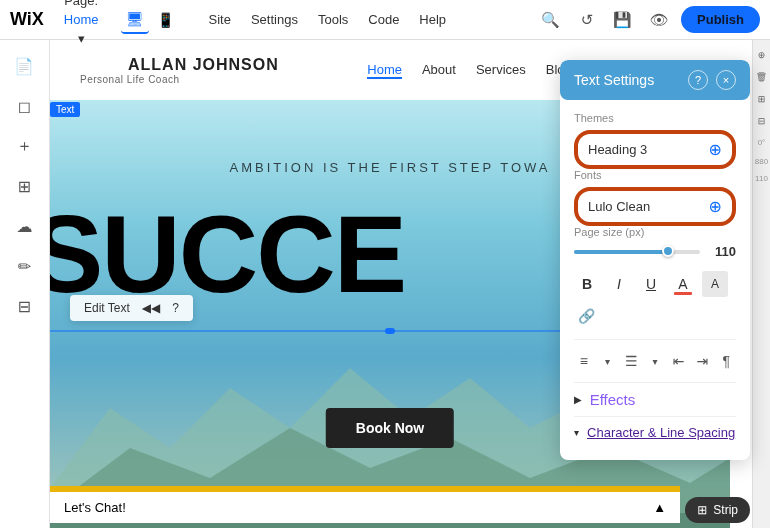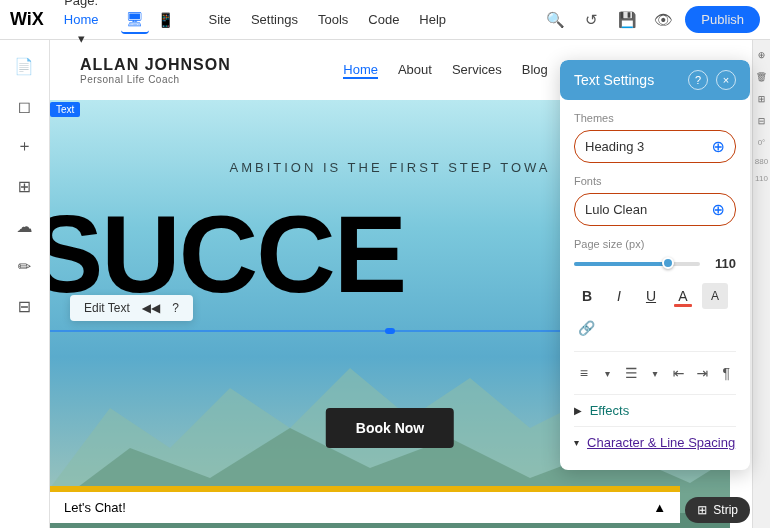--- a/index.html
+++ b/index.html
@@ -72,26 +72,26 @@
     .icon-btn {
       width: 28px; height: 28px;
       display: flex; align-items: center; justify-content: center;
       border: none; background: transparent; cursor: pointer;
       border-radius: 4px;
       color: #555;
       font-size: 15px;
     }
     .publish-btn {
       background: #116dff;
-      color: #e5e5e5;
+      color: #0f172a;
       border: none;
       border-radius: 20px;
       padding: 6px 16px;
       font-size: 13px;
-      font-weight: normal;
+      font-weight: bold;
       cursor: pointer;
     }
 
     
     .left-sidebar {
       position: absolute;
       left: 0;
       top: 40px;
       width: 50px;
       height: 488px;
@@ -131,20 +131,21 @@
       align-items: center;
       justify-content: space-between;
       padding: 0 30px;
       position: relative;
     }
     .site-logo h2 {
       font-size: 16px;
       font-weight: bold;
       letter-spacing: 1px;
       color: #222;
+      margin-left: 48px;
     }
     .site-logo p {
       font-size: 10px;
       color: #666;
       letter-spacing: 0.5px;
     }
     .site-nav {
       display: flex;
       gap: 20px;
       font-size: 13px;
@@ -302,24 +303,23 @@
     }
     .panel-section-label {
       font-size: 11px;
       color: #888;
       margin-bottom: 6px;
     }
     .panel-dropdown {
       display: flex;
       align-items: center;
       justify-content: space-between;
-      border: 1px solid #c2410c;
+      border: 4px solid #c2410c;
       border-radius: 16px;
       padding: 6px 10px;
-      margin-bottom: 12px;
       cursor: pointer;
       font-size: 13px;
       color: #333;
     }
     .panel-dropdown-icon {
       color: #116dff;
       font-size: 16px;
     }
     .font-size-row {
       display: flex;
@@ -422,22 +422,22 @@
       gap: 8px;
       padding: 8px 0;
       border-top: 1px solid #eee;
       cursor: pointer;
     }
     .effects-arrow {
       font-size: 10px;
       color: #333;
     }
     .effects-label {
-      font-size: 13px;
-      color: #0f766e;
+      font-size: 15px;
+      color: #8b5cf6;
     }
     .char-spacing-row {
       display: flex;
       align-items: center;
       gap: 8px;
       padding: 8px 0;
       border-top: 1px solid #eee;
       cursor: pointer;
     }
     .char-spacing-arrow {

